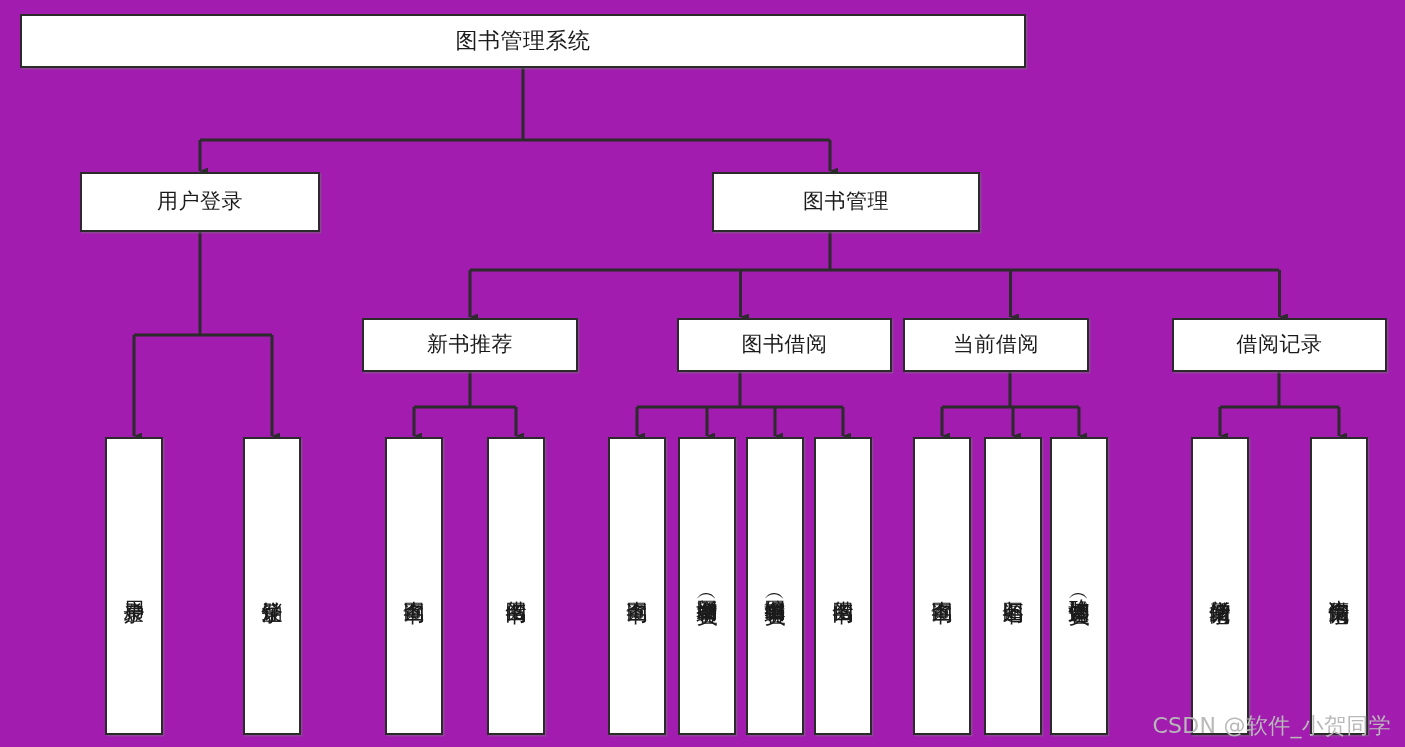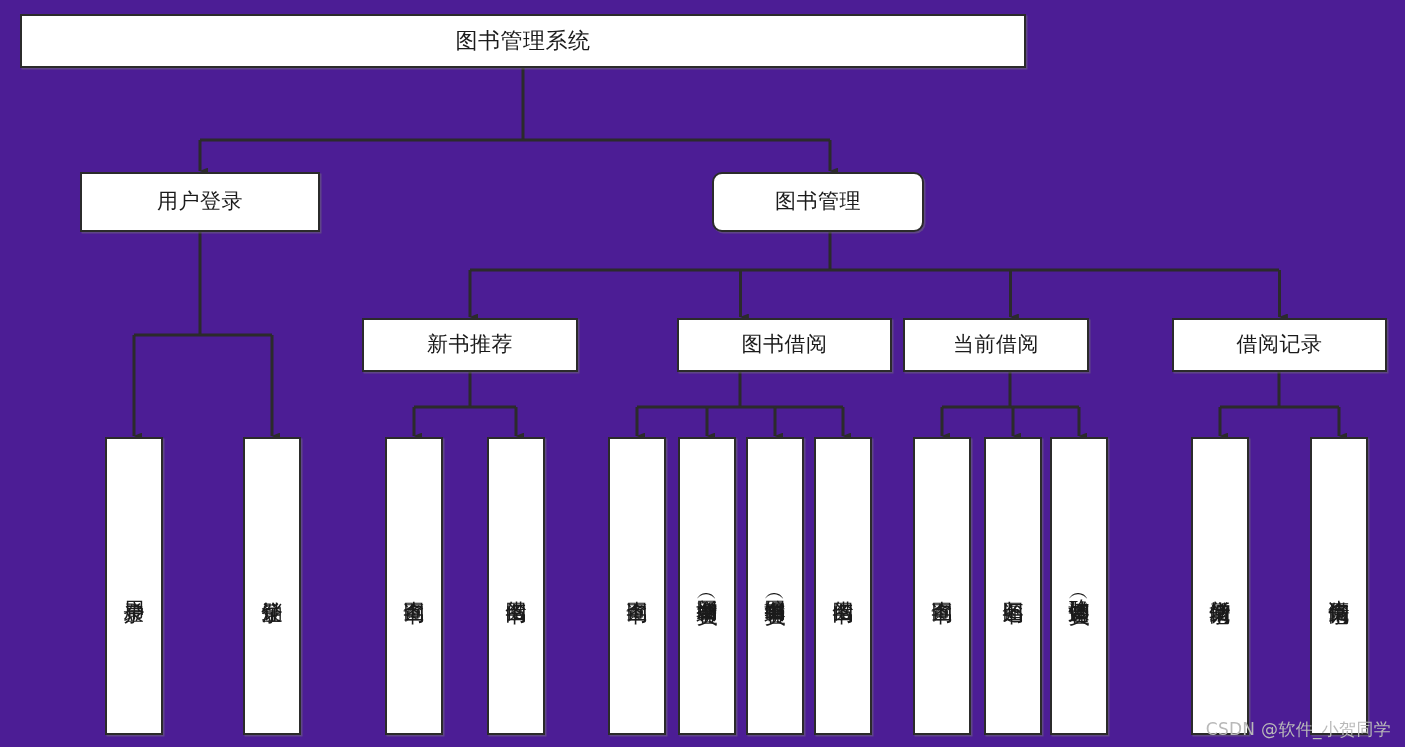--- a/index.html
+++ b/index.html
@@ -10,21 +10,21 @@
   body {
     width: 1405px;
     height: 747px;
     overflow: hidden;
     font-family: "DejaVu Sans", "Liberation Sans", sans-serif;
   }
   #diagram-root {
     position: relative;
     width: 1405px;
     height: 747px;
-    background: #4c1d95;
+    background: #a21caf;
   }
   svg#tree-svg {
     position: absolute;
     left: 0;
     top: 0;
     width: 1405px;
     height: 747px;
   }
   .node-box {
     position: absolute;
@@ -54,21 +54,21 @@
     white-space: nowrap;
     text-align: center;
   }
   .root-box .node-label-h {
     font-size: 22px;
   }
   .watermark {
     position: absolute;
     right: 14px;
     bottom: 6px;
-    font-size: 17px;
+    font-size: 22px;
     color: #b9b9b9;
     white-space: nowrap;
     letter-spacing: 0.3px;
     pointer-events: none;
   }
 </style>
 </head>
 <body>
 
 <div id="diagram-root">
@@ -116,21 +116,21 @@
       </g>
   </svg>
 
   <div id="nodes-layer">
       <div class="node-box root-box" style="left: 20px; top: 14px; width: 1006px; height: 54px;">
         <span class="node-label-h">图书管理系统</span>
       </div>
       <div class="node-box level1-box" style="left: 80px; top: 172px; width: 240px; height: 60px;">
         <span class="node-label-h">用户登录</span>
       </div>
-      <div class="node-box level1-box" style="left: 712px; top: 172px; width: 212px; height: 60px; border-radius: 10px;">
+      <div class="node-box level1-box" style="left: 712px; top: 172px; width: 268px; height: 60px;">
         <span class="node-label-h">图书管理</span>
       </div>
       <div class="node-box level2-box" style="left: 362px; top: 318px; width: 216px; height: 54px;">
         <span class="node-label-h">新书推荐</span>
       </div>
       <div class="node-box level2-box" style="left: 633px; top: 318px; width: 215px; height: 54px; margin-left: 44px;">
         <span class="node-label-h">图书借阅</span>
       </div>
       <div class="node-box level2-box" style="left: 903px; top: 318px; width: 186px; height: 54px;">
         <span class="node-label-h">当前借阅</span>

